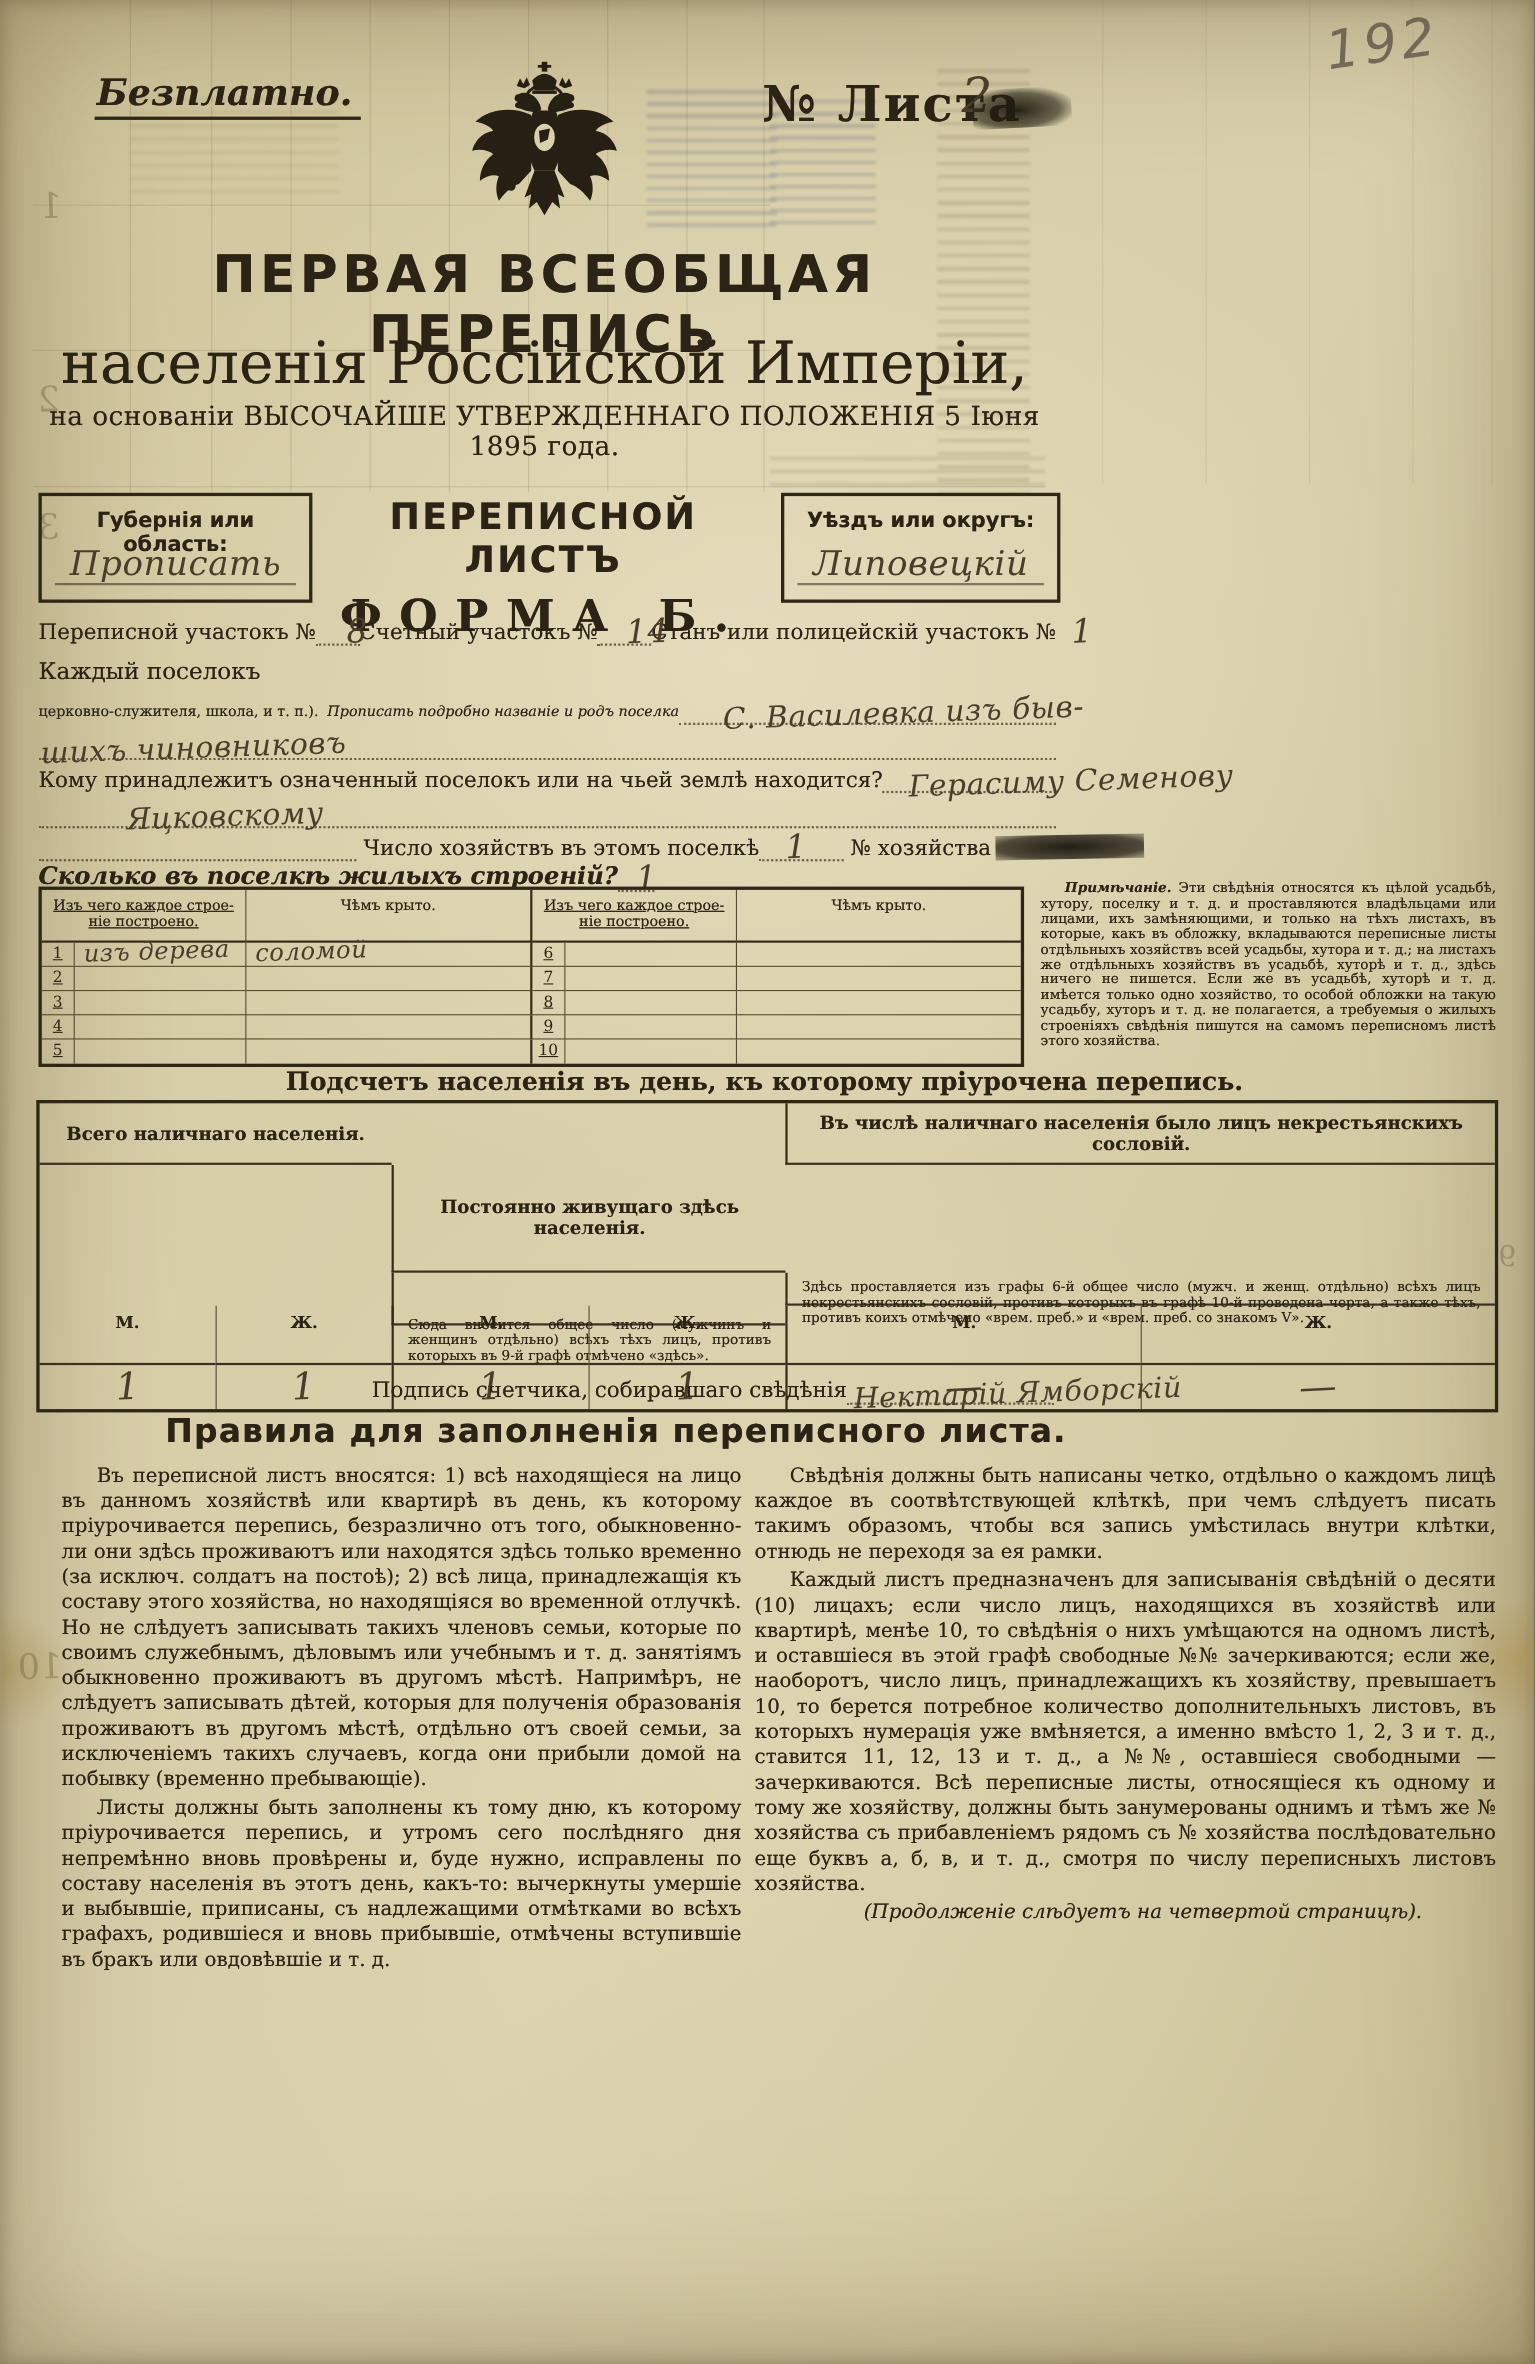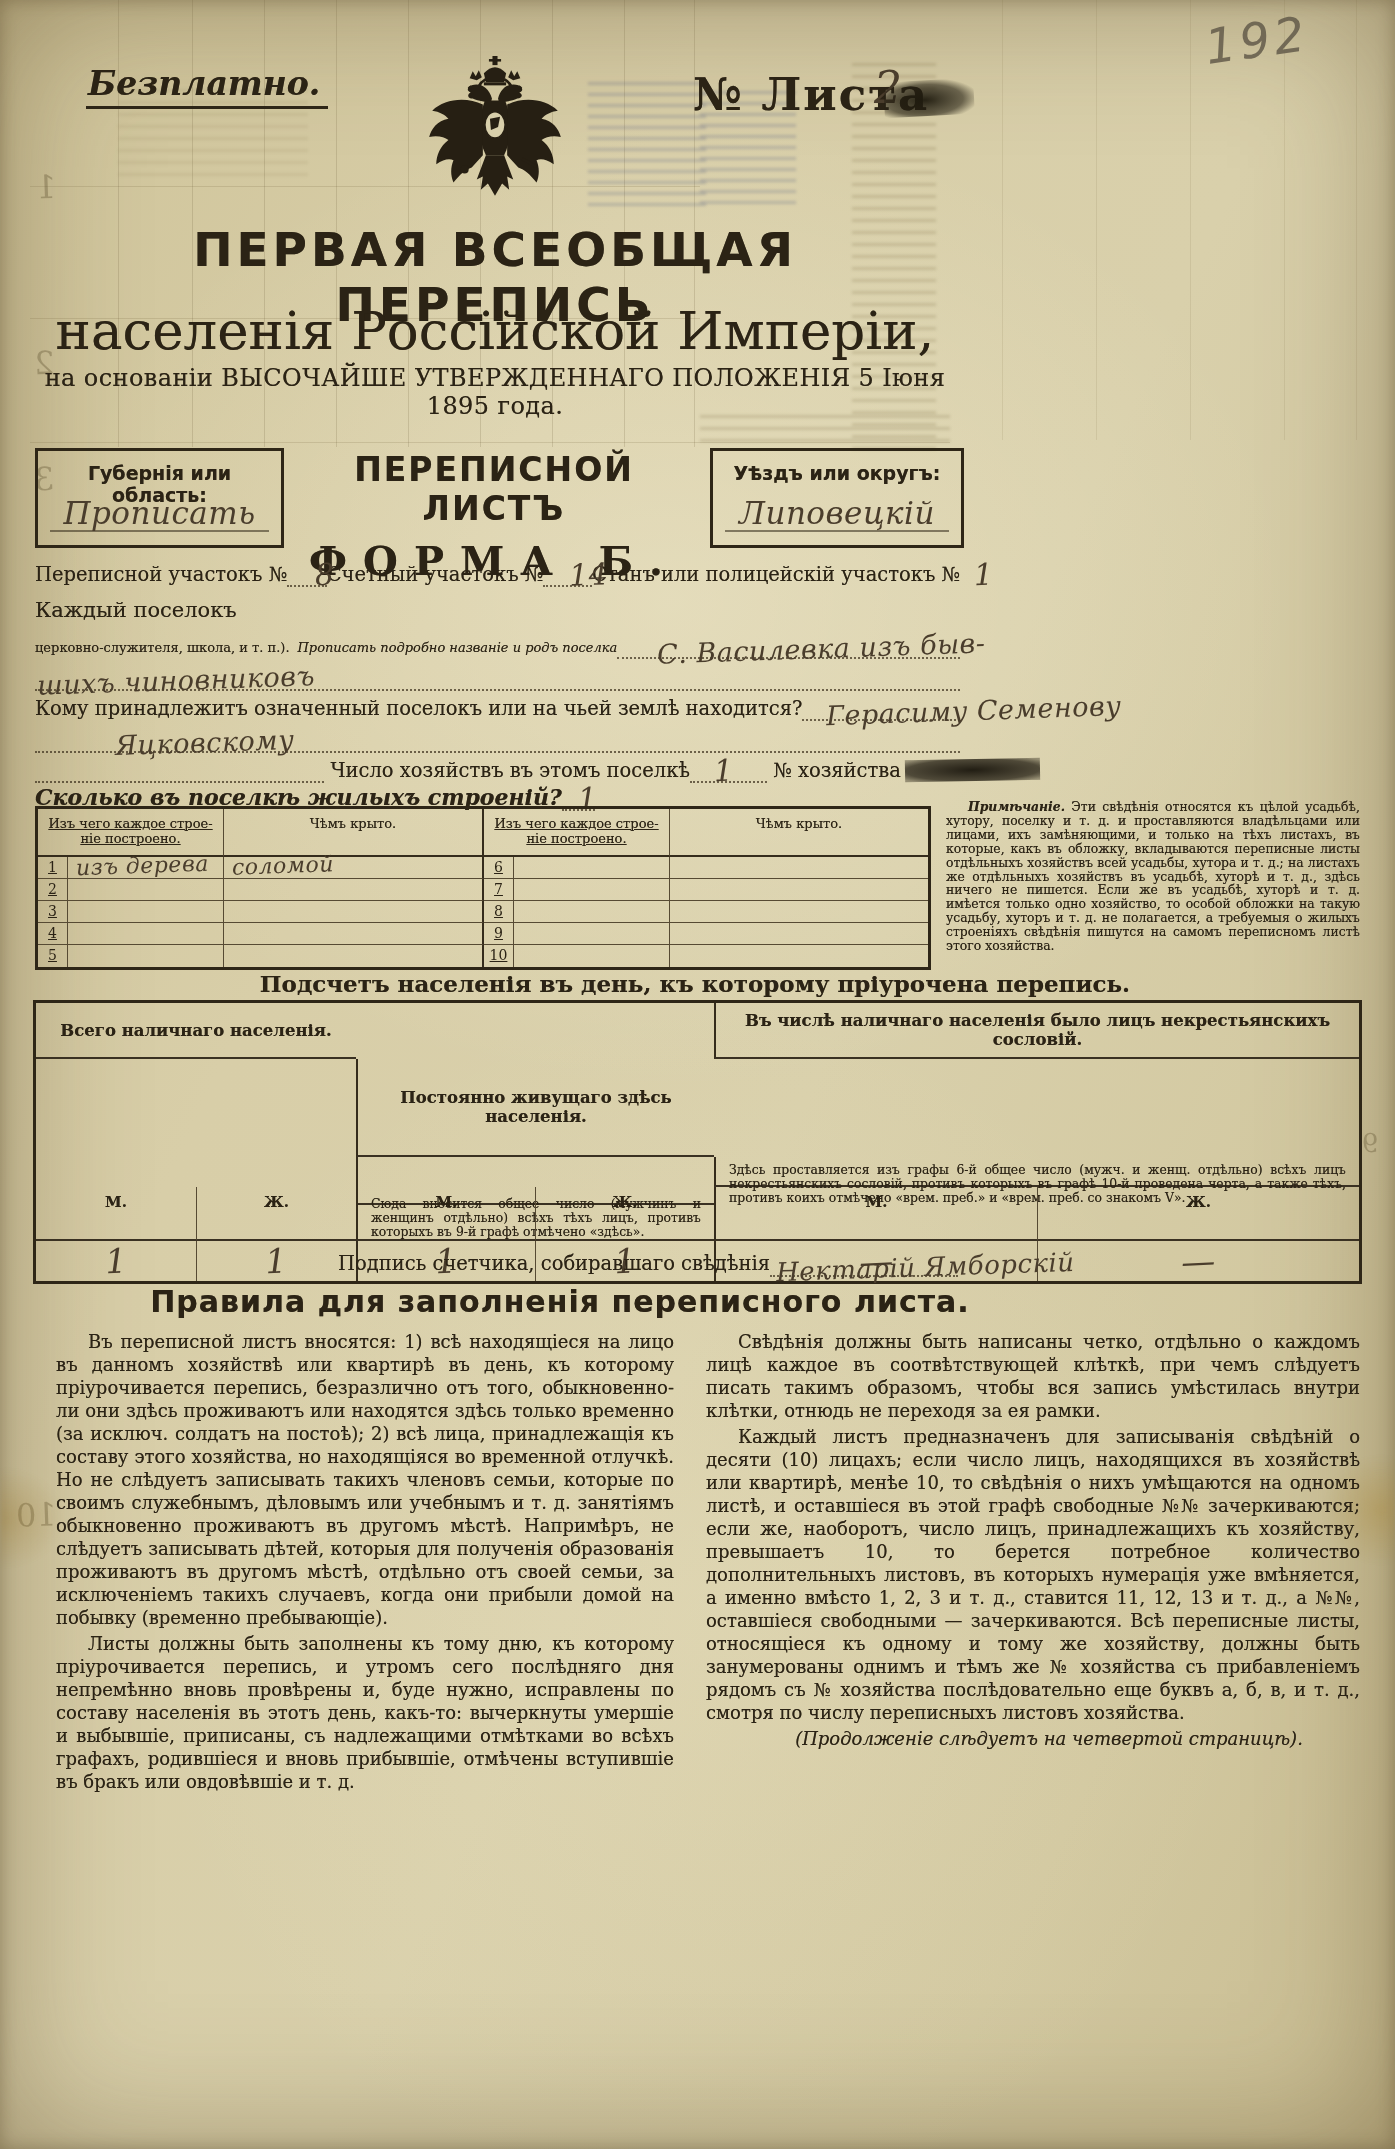--- a/index.html
+++ b/index.html
@@ -83,21 +83,21 @@
   .pt-s{font-weight:bold;font-size:15px;text-align:center;line-height:30px;border-bottom:2px solid #3a3122;}
   .pt-v{display:flex;align-items:center;justify-content:center;}
   .pt-v .hw{font-size:34px;transform:rotate(-3deg);}
   .gb{border-left:2.5px solid #352c1c;}
   .tb{border-left:1.5px solid #564a33;}
   
   .sigrow{position:absolute;left:338px;top:1250px;display:flex;align-items:center;width:620px;}
   .sigrow .slot{width:270px;}
   .sigrow .slot>.hw{font-size:26px;left:6px;}
   .rheading{position:absolute;left:30px;top:1284px;width:1060px;text-align:center;font-family:"DejaVu Sans",sans-serif;font-weight:bold;font-size:30px;letter-spacing:1px;}
-  .rules{position:absolute;left:56px;top:1330px;width:1304px;display:flex;gap:32px;font-size:18px;line-height:23px;text-align:justify;justify-content:flex-end;}
+  .rules{position:absolute;left:56px;top:1330px;width:1304px;display:flex;gap:12px;font-size:18px;line-height:23px;text-align:justify;justify-content:flex-end;}
   .colL{width:618px;flex:0 0 618px;}
   .colR{flex:1 1 auto;}
   .rules p{margin:0 0 3px 0;text-indent:32px;}
   .cont{font-style:italic;text-align:center;text-indent:0;margin-top:8px;}
 </style>
 </head>
 <body>
 
 <div class="page">
 

